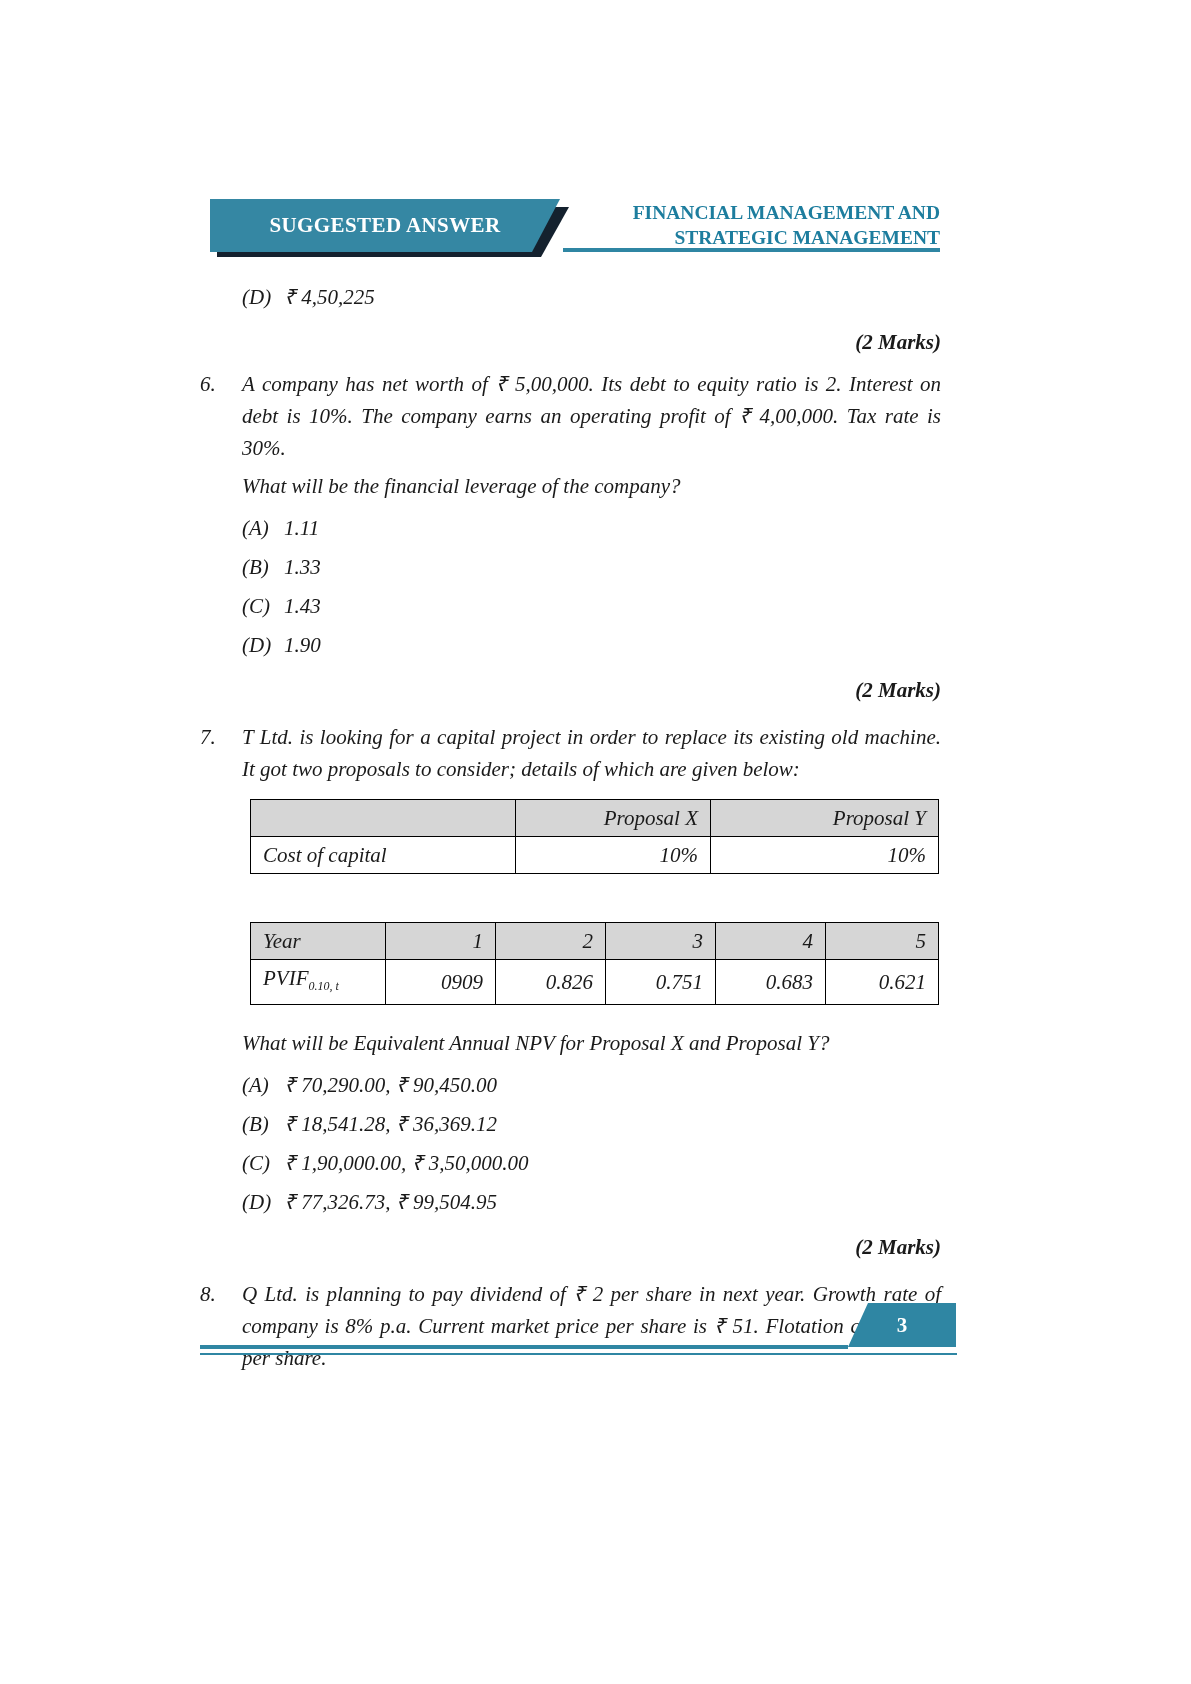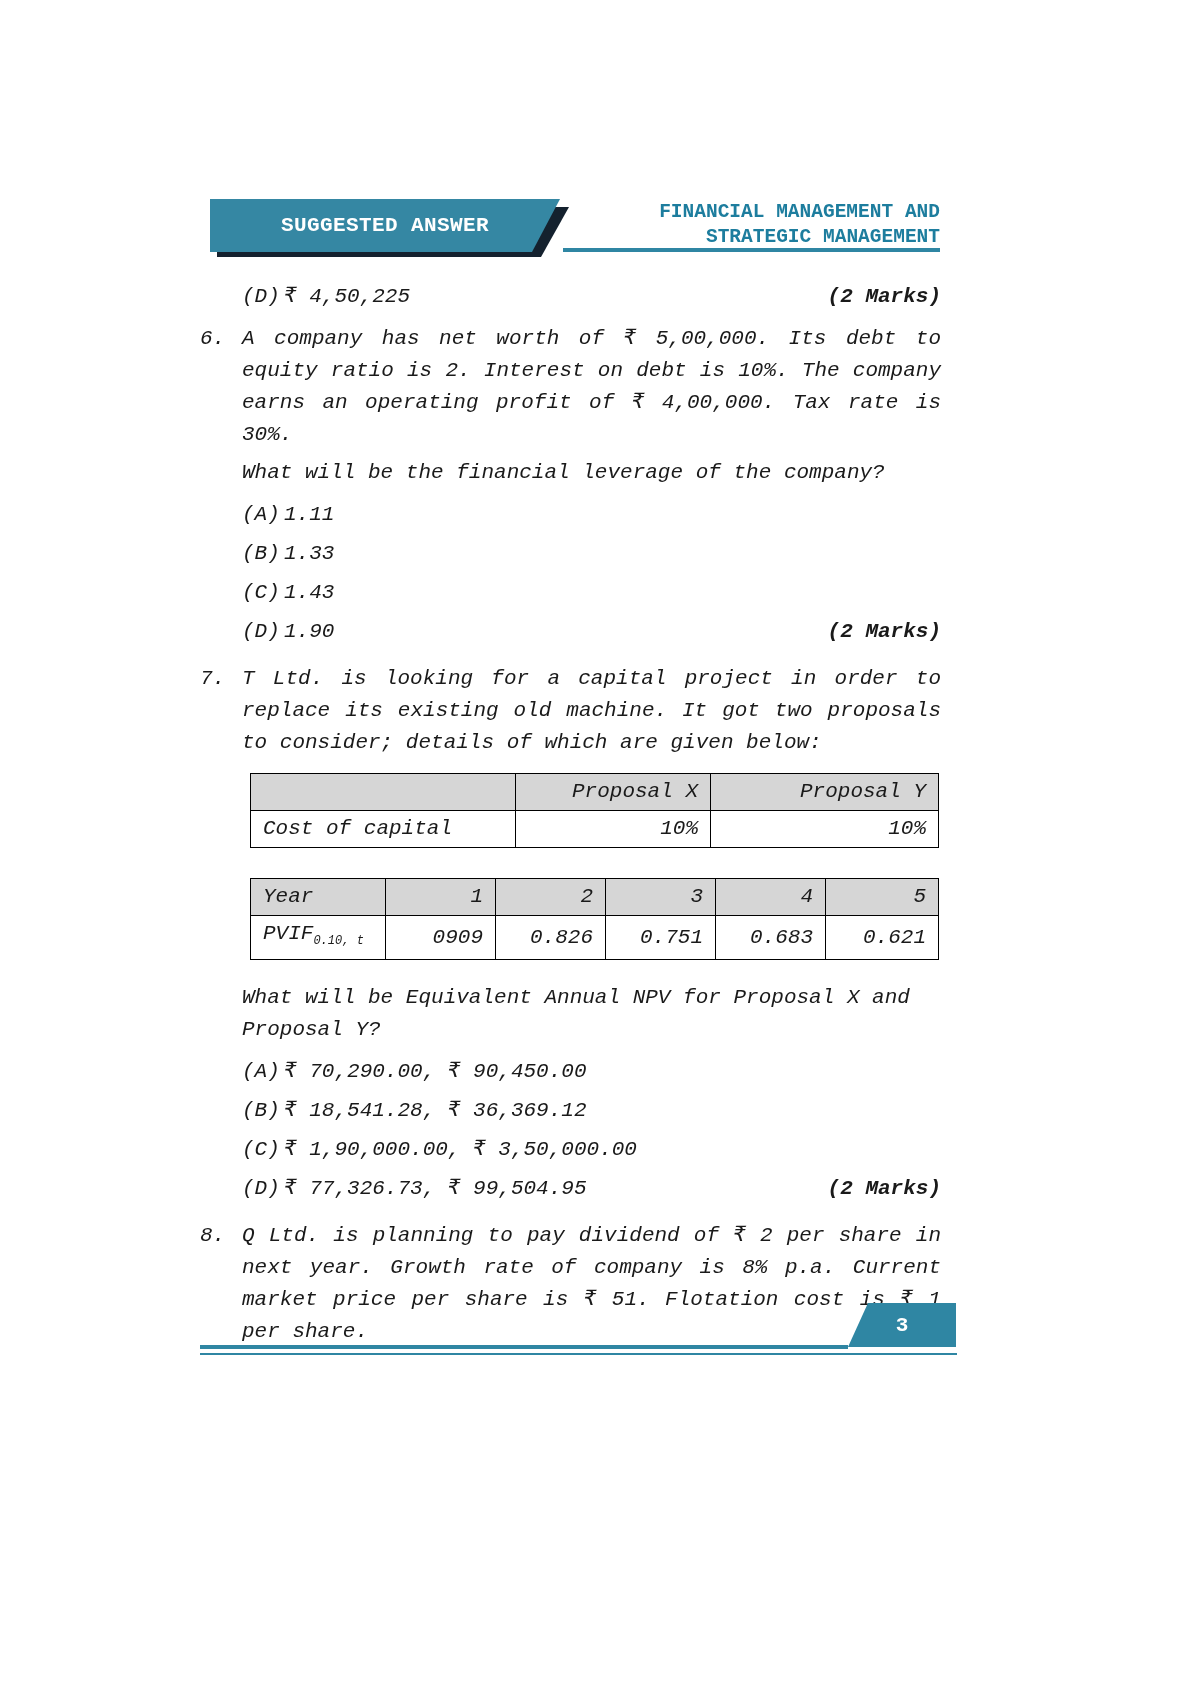--- a/index.html
+++ b/index.html
@@ -1,19 +1,19 @@
 <!DOCTYPE html>
 <html><head>
 <meta charset="utf-8">
 <style>
   * { margin:0; padding:0; box-sizing:border-box; }
   html,body { background:#ffffff; }
   .page {
     position:relative; width:1191px; height:1684px; background:#ffffff;
-    font-family:Liberation Mono, monospace; color:#1a1a1a;
+    font-family:Liberation Serif, serif; color:#1a1a1a;
     overflow:hidden; margin:0 auto;
   }
 
   
   .banner-shadow {
     position:absolute; left:217px; top:207px; width:352px; height:50px;
     background:#14212e;
     clip-path:polygon(0 0,100% 0,calc(100% - 28px) 100%,0 100%);
   }
   .banner {
@@ -36,29 +36,29 @@
   }
   .indent { margin-left:42px; }
   .qrow { display:flex; margin-bottom:8px; }
   .qnum { flex:0 0 42px; width:42px; }
   .qbody { flex:1; }
   .para { text-align:justify; }
   .lead { margin:6px 0 10px 0; }
   .opt { display:flex; margin-bottom:7px; }
   .opt-label { flex:0 0 42px; width:42px; }
   .opt-text { flex:1; }
-  .marks { font-weight:bold; white-space:nowrap; }
+  .marks { font-weight:bold; white-space:nowrap;margin-top:45px; }
   .answer-row { display:flex; margin-bottom:10px; }
 
   
   .tbl { border-collapse:collapse; margin:14px 0 0 8px; font-size:21px; table-layout:fixed; }
   .tbl td { border:1px solid #000; padding:2px 12px; height:35px; vertical-align:middle; }
   .tbl .hdr td { background:#d6d6d6; }
   .tbl .num { text-align:right; }
-  .tbl1 { margin-bottom:30px;border-radius:30px; }
+  .tbl1 { margin-bottom:48px;border-radius:30px; }
   .tbl2 { margin-bottom:22px; }
   .tbl sub { font-size:12px; }
 
   
   .footer-line1 { position:absolute; left:200px; top:1345px; width:648px; height:4px; background:#2f86a3; }
   .footer-line2 { position:absolute; left:200px; top:1353px; width:757px; height:2px; background:#2f86a3; }
   .page-box {
     position:absolute; left:848px; top:1303px; width:108px; height:44px;
     background:#2f86a3; clip-path:polygon(20px 0,100% 0,100% 100%,0 100%);
     display:flex; align-items:center; justify-content:center;

